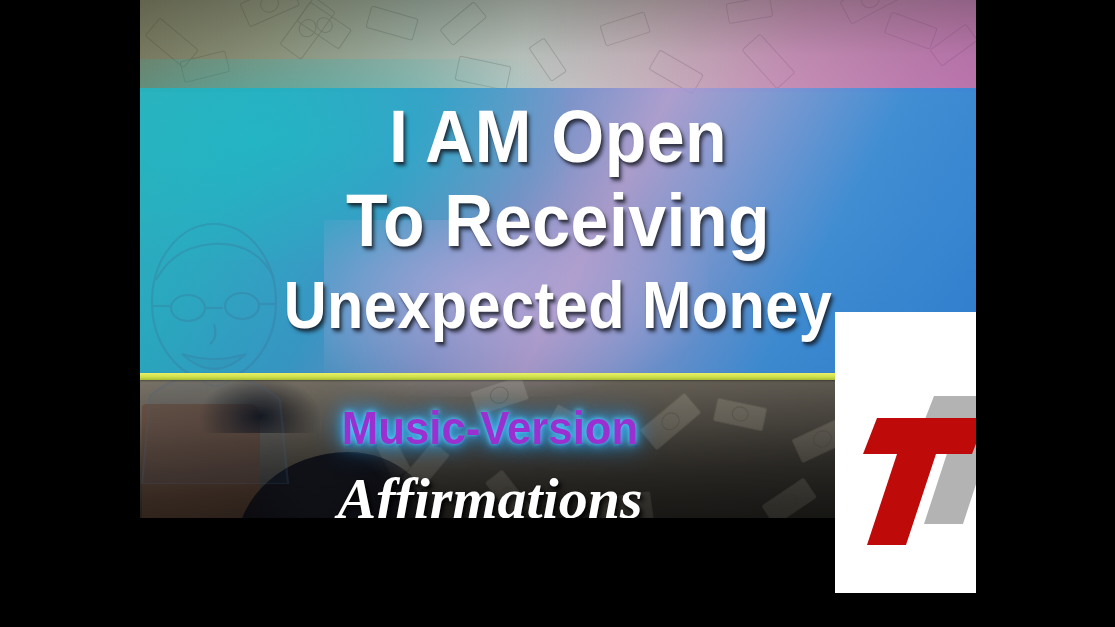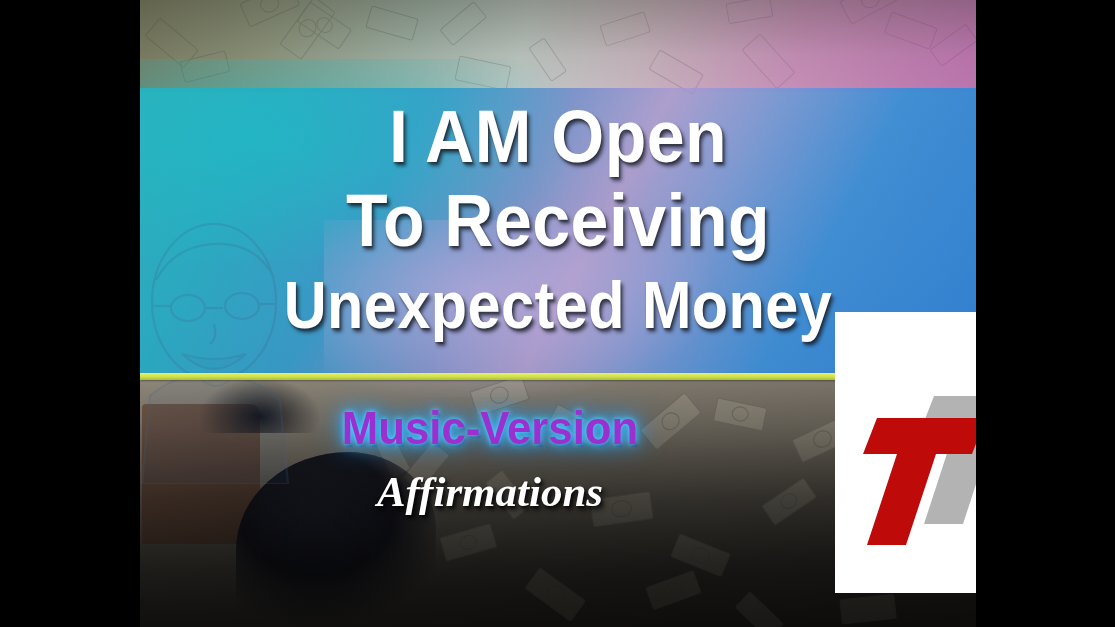--- a/index.html
+++ b/index.html
@@ -18,21 +18,21 @@
     background: #000000;
     overflow: hidden;
   }
 
   
   #video-frame {
     position: absolute;
     left: 140px;
     top: 0;
     width: 836px;
-    height: 627px;
+    height: 518px;
     overflow: hidden;
     background: #4a4a44;
   }
 
   
   .photo-base {
     position: absolute;
     inset: 0;
     background:
       radial-gradient(ellipse 60% 45% at 52% 18%, rgba(255,255,255,0.30), rgba(255,255,255,0) 70%),
@@ -233,21 +233,21 @@
   }
   #affirmations {
     position: absolute;
     left: 0;
     width: 700px;
     top: 470px;
     text-align: center;
     font-family: "Liberation Serif", "DejaVu Serif", serif;
     font-style: italic;
     font-weight: 700;
-    font-size: 43px;
+    font-size: 58px;
     color: #ffffff;
     line-height: 1;
     white-space: nowrap;
     z-index: 6;
     text-shadow:
        3px 4px 5px rgba(0,0,0,0.75),
        1px 2px 3px rgba(0,0,0,0.6);
   }
 
   

